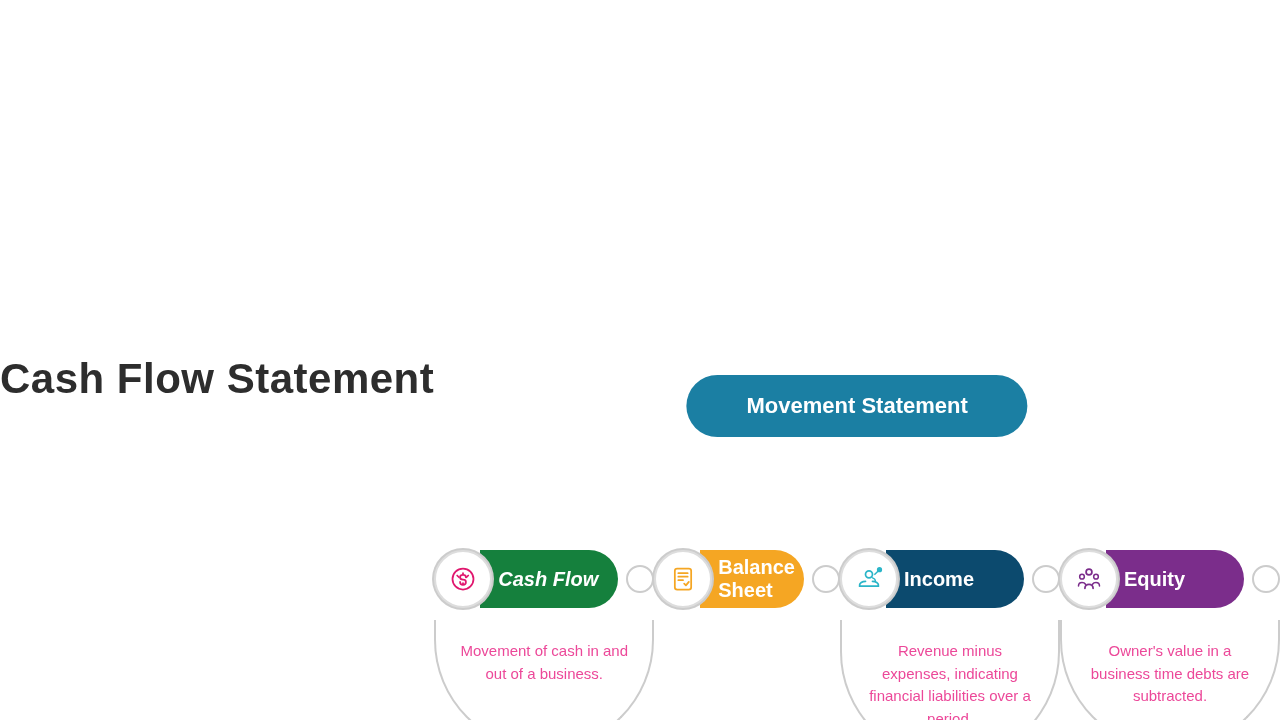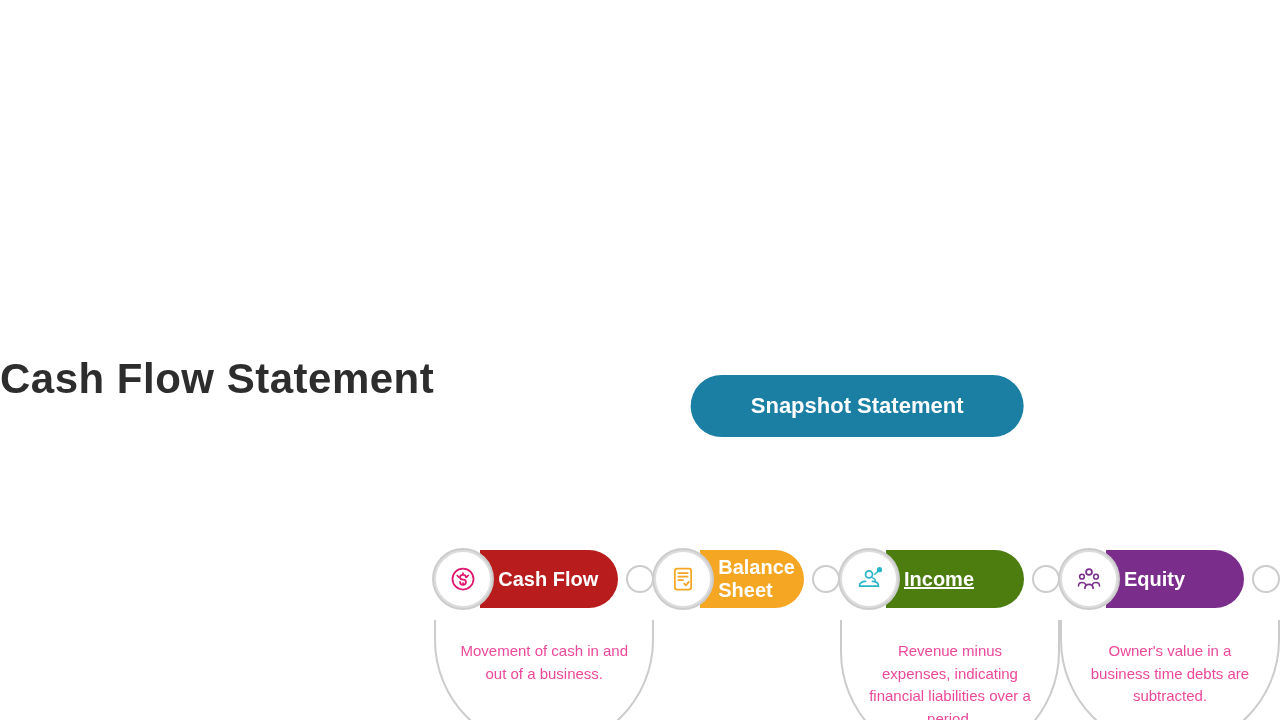--- a/index.html
+++ b/index.html
@@ -131,23 +131,23 @@
       border-top: none;
       border-radius: 0 0 110px 110px;
       padding: 20px 20px 30px;
       text-align: center;
       font-size: 15px;
       color: #ec4899;
       line-height: 1.5;
       margin-top: 12px;
     }
     
-    .cash-flow-pill { background: #b91c1c; }
+    .cash-flow-pill { background: #15803d; font-style: italic; }
     .balance-sheet-pill { background: #f5a623; }
-    .income-pill { background: #4d7c0f; text-decoration: underline; }
+    .income-pill { background: #0c4a6e; }
     .equity-pill { background: #7b2d8b; }
 
     .cash-flow-icon svg { color: #e0176e; }
     .balance-sheet-icon svg { color: #f5a623; }
     .income-icon svg { color: #2ab5c8; }
     .equity-icon svg { color: #7b2d8b; }
   </style>
 </head>
 <body>
 
@@ -173,21 +173,21 @@
       <polygon points="790,178 784,166 796,166" fill="#aaa"></polygon>
 
       <line x1="1025" y1="58" x2="1025" y2="200" stroke="#aaa" stroke-width="2"></line>
       <polygon points="1025,200 1019,188 1031,188" fill="#aaa"></polygon>
 
       <line x1="155" y1="58" x2="460" y2="58" stroke="#aaa" stroke-width="2"></line>
 
       <line x1="720" y1="58" x2="1025" y2="58" stroke="#aaa" stroke-width="2"></line>
     </svg>
 
-    <div class="central-node">Snapshot Statement</div>
+    <div class="central-node">Movement Statement</div>
 
     <div class="cards-row">
 
       <div class="card-wrapper">
         <div class="card-header">
           <div class="card-icon-circle cash-flow-icon">
 
             <svg viewBox="0 0 24 24" fill="none" stroke="#e0176e" stroke-width="1.5" xmlns="http://www.w3.org/2000/svg">
               <circle cx="12" cy="12" r="9" stroke="#e0176e" stroke-width="1.5" fill="none"></circle>
               <path d="M12 7v1.5M12 15.5V17M9.5 14.5c0 1.38 1.12 2.5 2.5 2.5s2.5-1.12 2.5-2.5-1.12-2-2.5-2-2.5-.62-2.5-2 1.12-2 2.5-2 2.5.87 2.5 2" stroke="#e0176e" stroke-width="1.5" stroke-linecap="round"></path>

